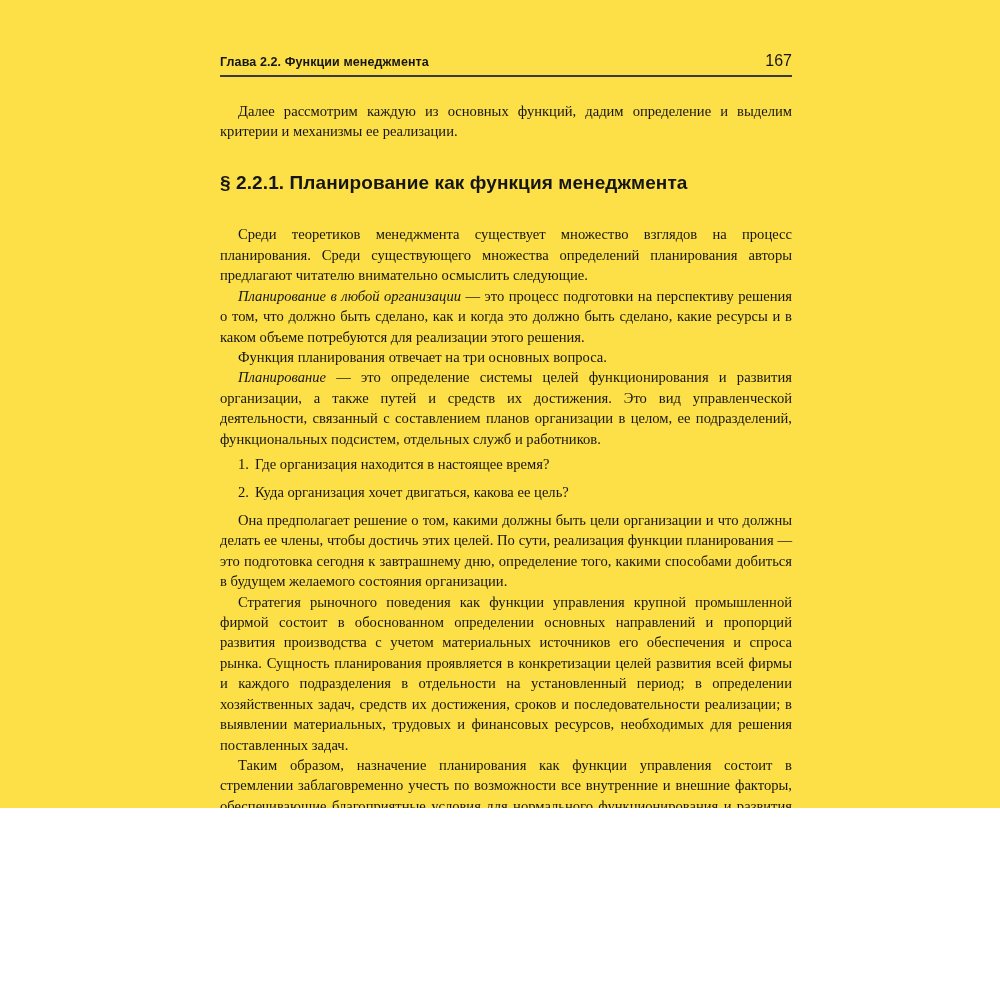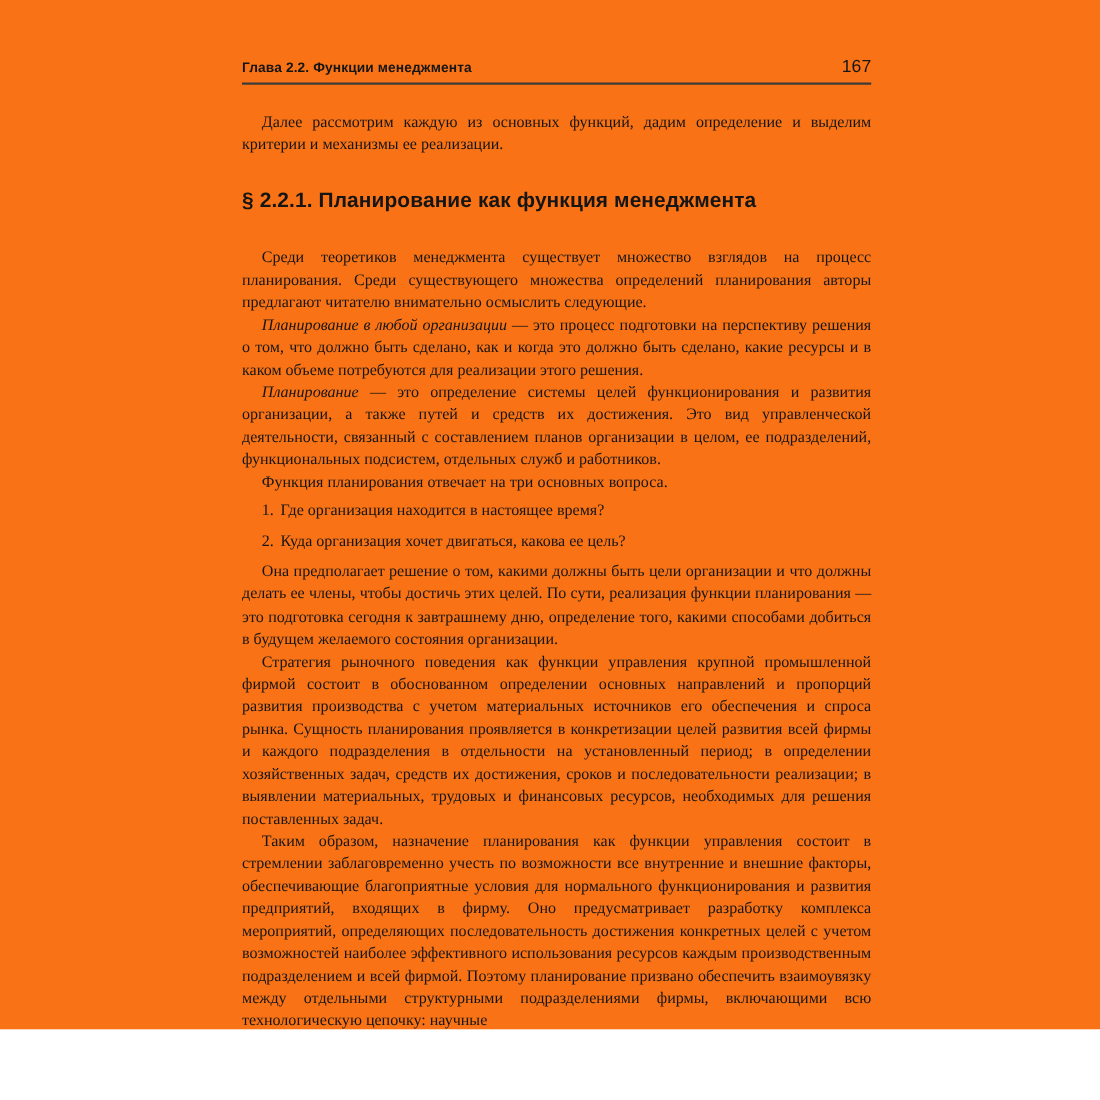--- a/index.html
+++ b/index.html
@@ -1,21 +1,21 @@
 <!DOCTYPE html>
 <html><head>
 <meta charset="utf-8">
 <style>
   html, body { margin: 0; padding: 0; }
   body { background: #ffffff; }
   .page {
     position: relative;
     width: 1000px;
-    height: 936px;
-    background: #f97316;
+    height: 808px;
+    background: #fde047;
     color: #151515;
     font-family: "Liberation Serif", serif;
     overflow: hidden;
   }
   .content {
     position: absolute;
     left: 220px;
     top: 52px;
     width: 572px;
   }
@@ -76,23 +76,23 @@
     <main class="body-text">
 
       <p class="para">Далее рассмотрим каждую из основных функций, дадим определение и выделим критерии и механизмы ее реализации.</p>
 
       <h2 class="section-heading">§ 2.2.1. Планирование как функция менеджмента</h2>
 
       <p class="para">Среди теоретиков менеджмента существует множество взглядов на процесс планирования. Среди существующего множества определений планирования авторы предлагают читателю внимательно осмыслить следующие.</p>
 
       <p class="para"><em class="lead-italic">Планирование в любой организации</em><span> — это процесс подготовки на перспективу решения о том, что должно быть сделано, как и когда это должно быть сделано, какие ресурсы и в каком объеме потребуются для реализации этого решения.</span></p>
 
+      <p class="para">Функция планирования отвечает на три основных вопроса.</p>
+
       <p class="para"><em class="lead-italic">Планирование</em><span> — это определение системы целей функционирования и развития организации, а также путей и средств их достижения. Это вид управленческой деятельности, связанный с составлением планов организации в целом, ее подразделений, функциональных подсистем, отдельных служб и работников.</span></p>
-
-      <p class="para">Функция планирования отвечает на три основных вопроса.</p>
 
       <div class="qlist">
         <div class="qitem">
           <span class="qnum">1.</span><span>Где организация находится в настоящее время?</span>
         </div>
         <div class="qitem">
           <span class="qnum">2.</span><span>Куда организация хочет двигаться, какова ее цель?</span>
         </div>
       </div>
 

